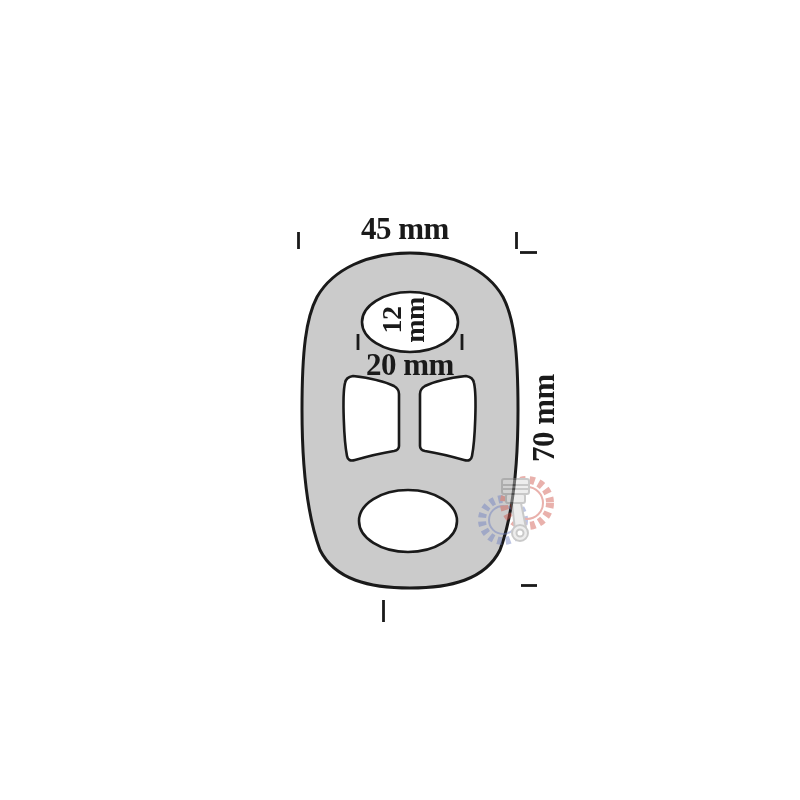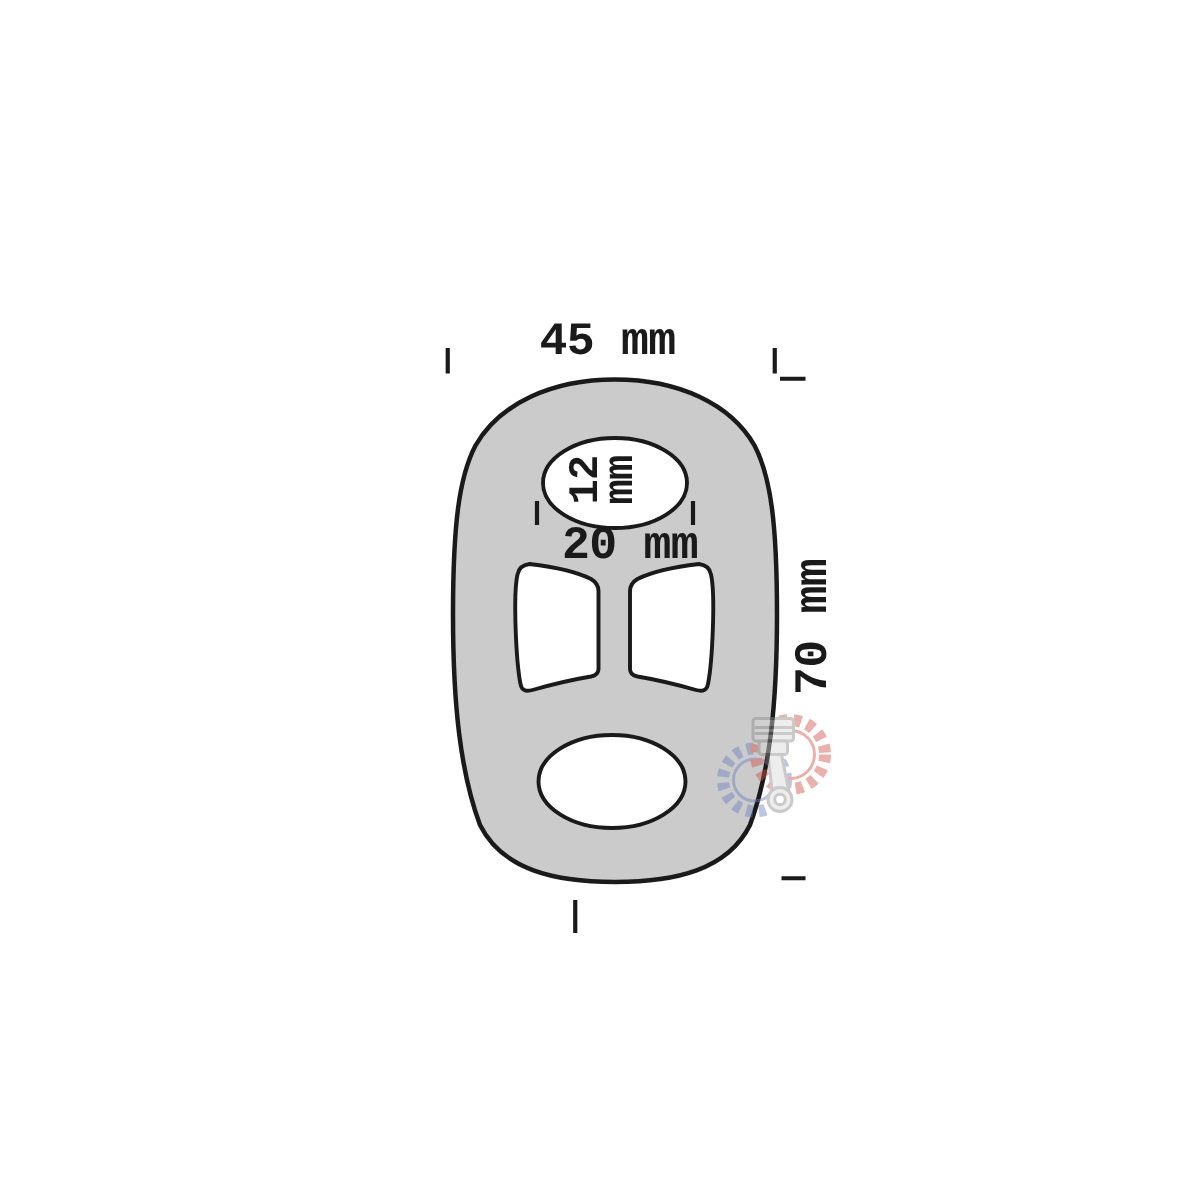--- a/index.html
+++ b/index.html
@@ -8,21 +8,21 @@
     --wm-red:#cf5348;
     --wm-blue:#6e7fc0;
     --wm-gray:#8a8a8a;
   }
   html,body{margin:0;padding:0;background:#ffffff;}
   .canvas{
     position:relative;
     width:657px;height:800px;
     background:#ffffff;
     overflow:hidden;
-    font-family:Liberation Mono, monospace;
+    font-family:Liberation Serif, serif;
   }
   .drawing{position:absolute;left:0;top:0;}
   .dim-label{
     position:absolute;
     color:#1a1a1a;
     font-weight:700;
     font-size:31px;
     line-height:1;
     letter-spacing:-0.5px;
     white-space:nowrap;
@@ -104,17 +104,17 @@
         <circle cx="520" cy="533" r="3.5" fill="#ffffff"></circle>
       </g>
     </g>
   </svg>
 
   <div class="dim-label" style="left:405px; top:213px;">45 mm</div>
 
   <div class="dim-label rot two-line" style="left:404px; top:320px;">12
 mm</div>
 
-  <div class="dim-label" style="left:420px; top:349px;">20 mm</div>
+  <div class="dim-label" style="left:410px; top:349px;">20 mm</div>
 
   <div class="dim-label rot" style="left:543px; top:418px;">70 mm</div>
 
 </div>
 
 </body></html>

